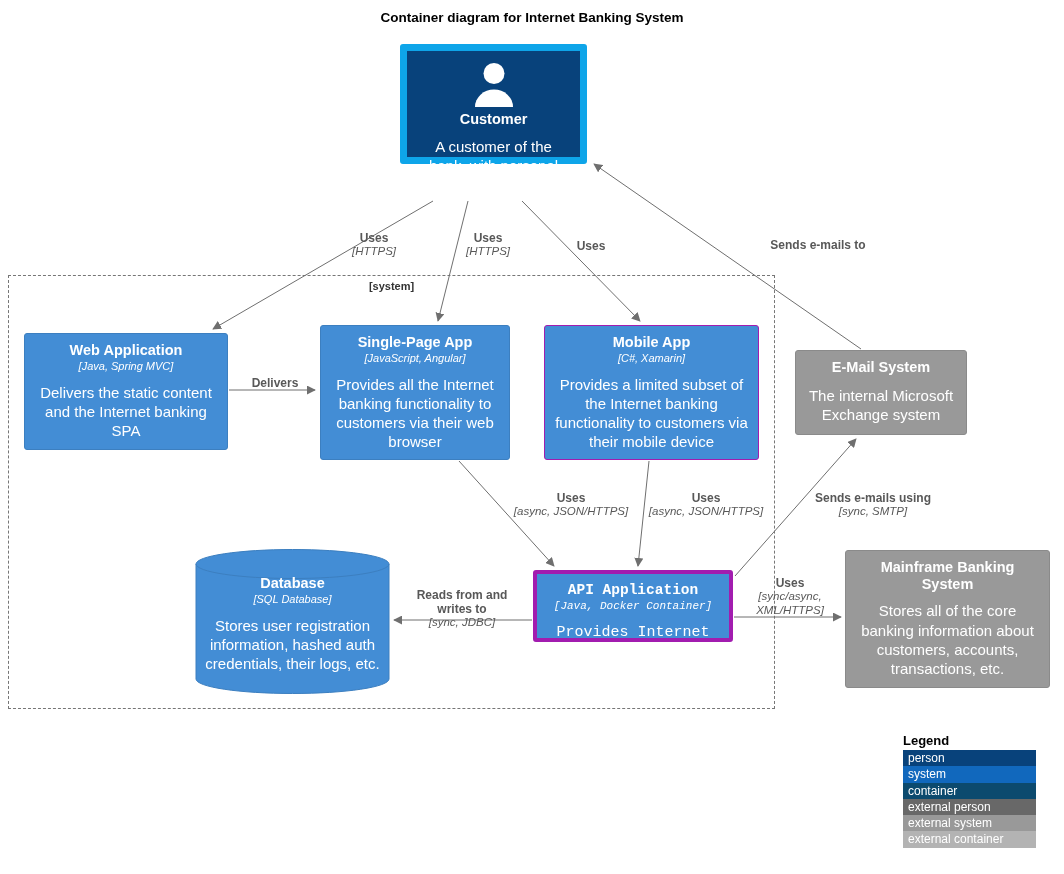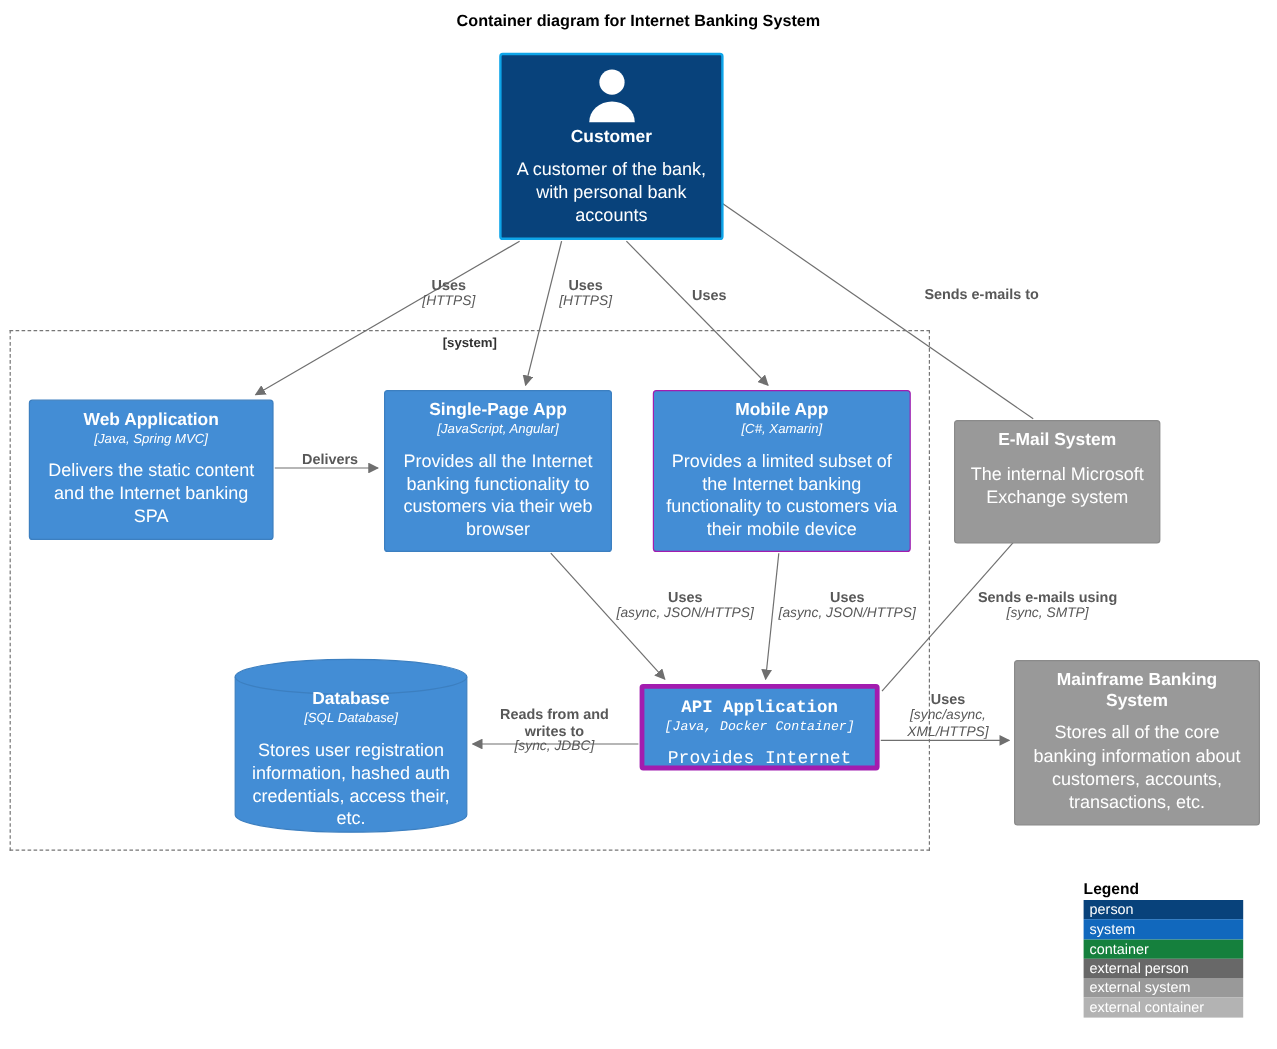--- a/index.html
+++ b/index.html
@@ -17,29 +17,29 @@
   .boundary-label { position:absolute; top:3px; left:0; width:100%; text-align:center; color:#323232; }
   .boundary-name { font-size:15px; font-weight:bold; letter-spacing:.2px; }
   .boundary-type { font-size:11px; font-weight:bold; margin-top:1px; }
 
   .node { position:absolute; z-index:2; color:#fff; text-align:center; border-radius:3px;
     padding:8px 10px; }
   .node-name { font-size:14.5px; font-weight:bold; line-height:1.15; }
   .node-tech { font-size:11px; font-style:italic; margin-top:1px; }
   .node-desc { font-size:15px; line-height:1.28; margin-top:11px; }
 
-  .n-customer { left:416px; top:44px; width:187px; height:156px; border:2px solid #0ea5e9; }
+  .n-customer { left:400px; top:44px; width:187px; height:120px; border:7px solid #0ea5e9; }
   .n-customer .node-desc { margin-top:9px; }
   .person-icon { display:block; margin:2px auto 4px auto; }
 
   .n-web   { left:24px;  top:333px; width:204px; height:117px; border:1px solid #3c7fc0; }
   .n-spa   { left:320px; top:325px; width:190px; height:135px; border:1px solid #3c7fc0; }
   .n-mobile{ left:544px; top:325px; width:215px; height:135px; border:1px solid #a21caf; }
   .n-api   { left:533px; top:570px; width:200px; height:72px; border:4px solid #a21caf;font-family:Liberation Mono, monospace; }
-  .n-email { left:795px; top:350px; width:172px; height:103px;  border:1px solid #8a8a8a; }
+  .n-email { left:795px; top:350px; width:172px; height:85px;  border:1px solid #8a8a8a; }
   .n-email .node-desc { margin-top:10px; }
   .n-mainframe { left:845px; top:550px; width:205px; height:138px; border:1px solid #8a8a8a; }
   .n-mainframe .node-desc { margin-top:9px; }
 
   .n-db { left:195px; top:548px; width:195px; height:147px; padding-top:27px; border:none; background:transparent !important; }
   .db-shape { position:absolute; left:0; top:0; width:195px; height:147px; z-index:-1; }
 
   .edge-label { position:absolute; z-index:3; transform:translateX(-50%); text-align:center;
     color:#585858; line-height:1.18; white-space:nowrap; }
   .edge-label.wrap { white-space:normal; }
@@ -115,21 +115,21 @@
     <div class="node-desc">Provides Internet banking functionality via API</div>
   </div>
 
   <div class="node n-db">
     <svg class="db-shape" width="195" height="147" viewBox="0 0 195 147">
       <path d="M1,16 A96.5,14.5 0 0 1 194,16 L194,131 A96.5,14.5 0 0 1 1,131 Z" stroke="#3c7fc0" stroke-width="1" fill="#438dd5"></path>
       <path d="M1,16 A96.5,14.5 0 0 0 194,16" fill="none" stroke="#3c7fc0" stroke-width="1"></path>
     </svg>
     <div class="node-name">Database</div>
     <div class="node-tech">[SQL Database]</div>
-    <div class="node-desc">Stores user registration information, hashed auth credentials, access their, etc.</div>
+    <div class="node-desc">Stores user registration information, hashed auth credentials, their logs, etc.</div>
   </div>
 
   <div class="node n-email" style="background: rgb(153, 153, 153);">
     <div class="node-name">E-Mail System</div>
     <div class="node-desc">The internal Microsoft Exchange system</div>
   </div>
 
   <div class="node n-mainframe" style="background: rgb(153, 153, 153);">
     <div class="node-name">Mainframe Banking System</div>
     <div class="node-desc">Stores all of the core banking information about customers, accounts, transactions, etc.</div>
@@ -170,19 +170,19 @@
   </div>
   <div class="edge-label wrap" style="left:790px; top:576px; width:92px;">
     <div class="el-main">Uses</div>
     <div class="el-tech">[sync/async, XML/HTTPS]</div>
   </div>
 
   <div class="legend">
     <div class="legend-title">Legend</div>
     <div class="legend-row" style="background: rgb(8, 66, 123);">person</div>
     <div class="legend-row" style="background: rgb(17, 104, 189);">system</div>
-    <div class="legend-row" style="background: #15803d;">container</div>
+    <div class="legend-row" style="background: #0c4a6e;">container</div>
     <div class="legend-row" style="background: rgb(104, 104, 104);">external person</div>
     <div class="legend-row" style="background: rgb(153, 153, 153);">external system</div>
     <div class="legend-row" style="background: rgb(179, 179, 179);">external container</div>
   </div>
 
 </div>
 
 </body></html>

